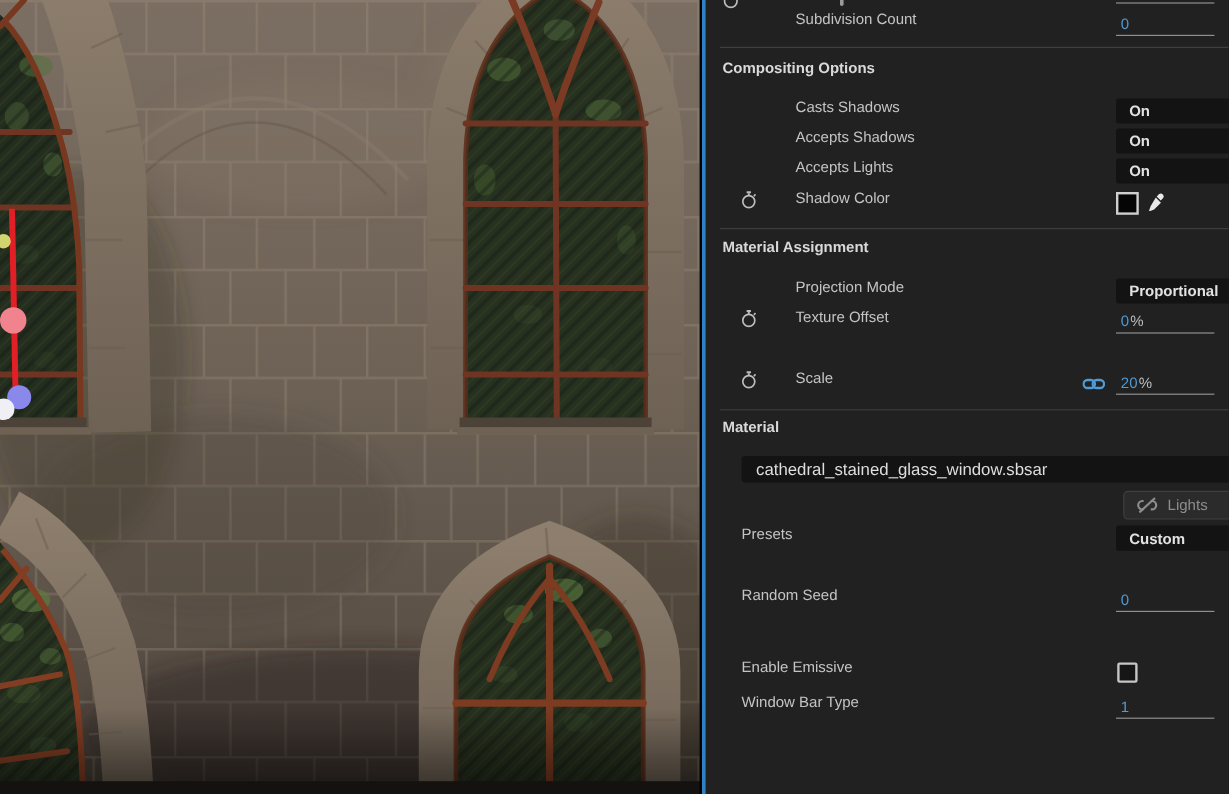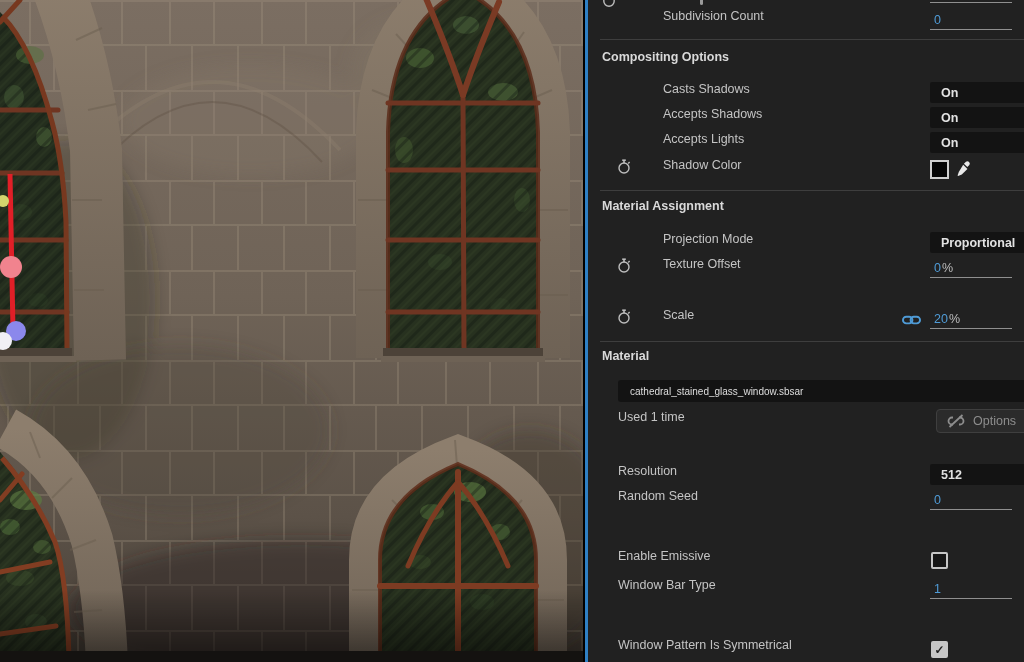--- a/index.html
+++ b/index.html
@@ -29,21 +29,21 @@
       background:#161616;display:flex;align-items:center;justify-content:center;}
   .cb.checked{background:#c6c6c6;}
   .cb.checked::after{content:"\2713";color:#1d1d1d;font-size:12px;font-weight:bold;line-height:1;}
 
   .sw-icon{position:absolute;left:28px;width:16px;height:17px;color:#bdbdbd;}
   .link-icon{position:absolute;left:314px;width:19px;height:12px;color:#4f9bd6;}
   .dropper-icon{position:absolute;left:367px;width:17px;height:17px;color:#e9e9e9;}
 
   .mat-field{position:absolute;left:30px;top:380px;width:420px;height:22px;background:#131313;
              border-radius:3px;display:flex;align-items:center;}
-  .mat-field span{color:#dedede;font-size:10px;margin-left:12px;white-space:nowrap;text-align:center;}
+  .mat-field span{color:#dedede;font-size:14px;margin-left:12px;white-space:nowrap;text-align:center;}
 
   .unlink-btn{position:absolute;left:348px;top:409px;width:130px;height:24px;background:#2b2b2b;
               border:1px solid #3f3f3f;border-radius:4px;display:flex;align-items:center;
               box-sizing:border-box;color:#8d8d8d;font-size:12.5px;}
   .unlink-btn svg{width:20px;height:14px;margin:0 7px 0 9px;color:#8d8d8d;}
 
   .frag-underline{position:absolute;left:342px;top:2px;width:82px;height:1px;background:#8f8f8f;}
   .frag-mark{position:absolute;left:112px;top:0;width:3px;height:5px;background:#9a9a9a;border-radius:0 0 2px 2px;}
   .frag-sw{position:absolute;left:13px;top:-9px;width:16px;height:17px;color:#bdbdbd;}
 </style>
@@ -349,41 +349,38 @@
     <div class="divider" style="top:341px"></div>
 
     <div class="row" style="top:349px">
       <span class="sec-header">Material</span>
     </div>
 
     <div class="mat-field">
       <span>cathedral_stained_glass_window.sbsar</span>
     </div>
 
-    <div class="row" style="top:410px">
-      <span class="label" style="margin-left:30px">Used 1 time</span>
-    </div>
     <div class="unlink-btn">
       <svg viewBox="0 0 20 14">
         <g fill="none" stroke="currentColor" stroke-width="1.8">
           <path d="M7 3.5 H6 a3.5 3.5 0 0 0 0 7 h1"></path>
           <path d="M13 3.5 h1 a3.5 3.5 0 0 1 0 7 h-1"></path>
         </g>
         <line x1="3.5" y1="13" x2="16.5" y2="1" stroke="currentColor" stroke-width="1.8"></line>
       </svg>
-      <span>Options</span>
-    </div>
-
-
-    <div class="row" style="top:464px">
-      <span class="label" style="margin-left:30px">Resolution</span>
+      <span>Lights</span>
+    </div>
+
+    <div class="row" style="top:438px">
+      <span class="label" style="margin-left:30px">Presets</span>
       <div class="valbox">
-        <span>512</span>
-      </div>
-    </div>
+        <span>Custom</span>
+      </div>
+    </div>
+
 
     <div class="row" style="top:489px">
       <span class="label" style="margin-left:30px">Random Seed</span>
       <div class="uval">
         <span>0</span>
       </div>
     </div>
 
 
     <div class="row" style="top:549px">
@@ -392,19 +389,15 @@
     </div>
 
     <div class="row" style="top:578px">
       <span class="label" style="margin-left:30px">Window Bar Type</span>
       <div class="uval">
         <span>1</span>
       </div>
     </div>
 
 
-    <div class="row" style="top:638px">
-      <span class="label" style="margin-left:30px">Window Pattern Is Symmetrical</span>
-      <div class="cb checked" style="top:3px"></div>
-    </div>
 
   </div>
 </div>
 
 </body></html>

